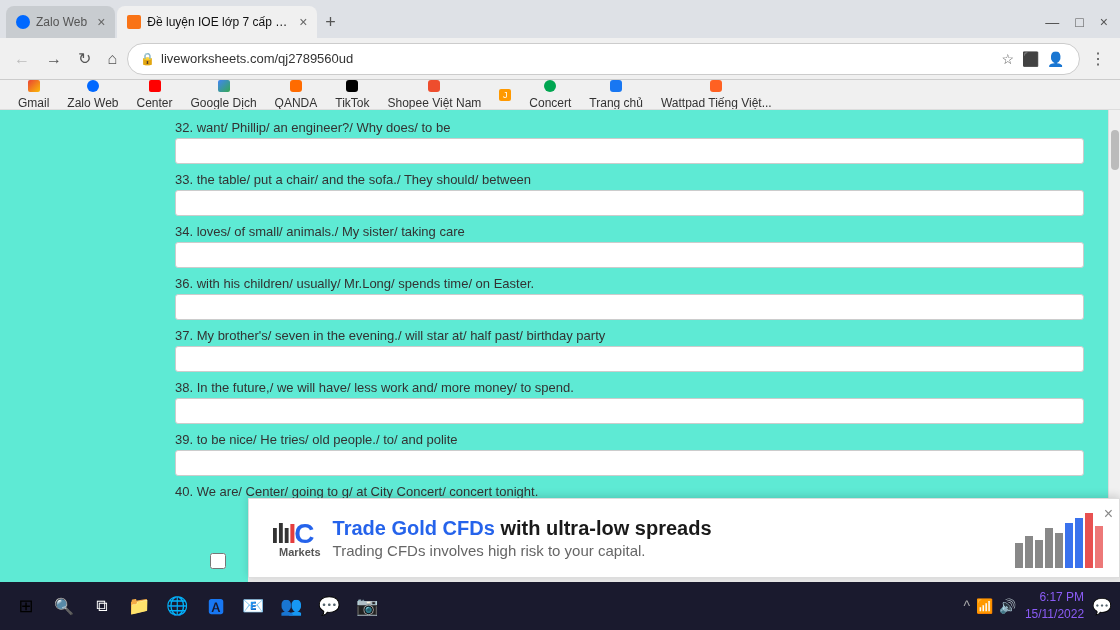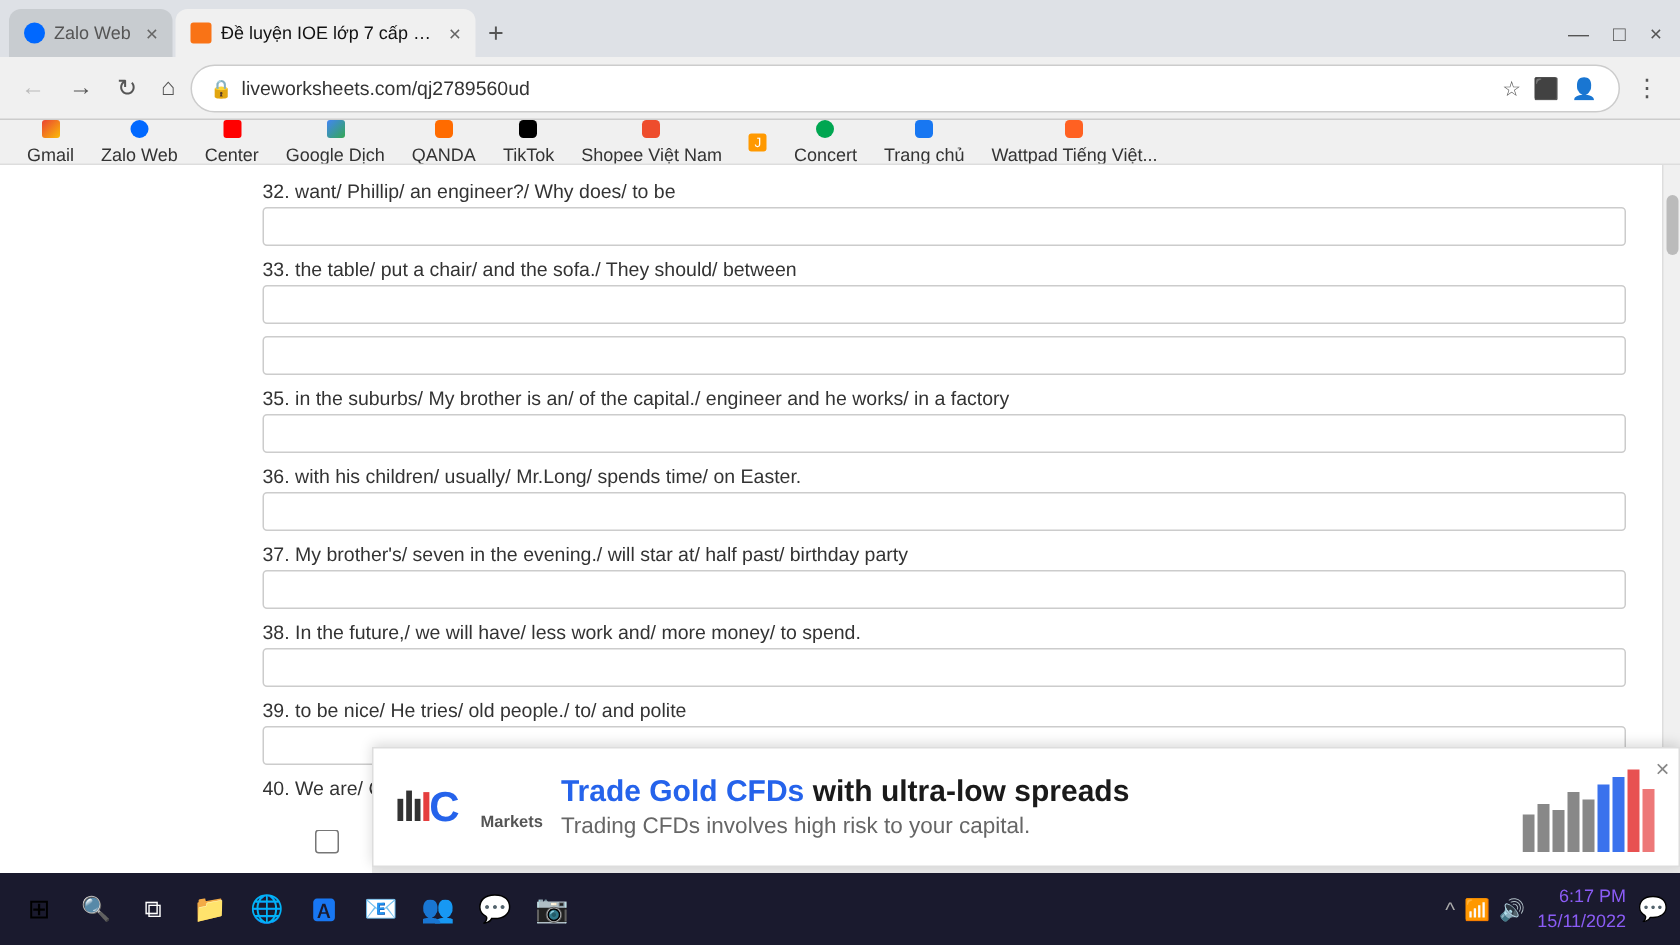--- a/index.html
+++ b/index.html
@@ -45,31 +45,31 @@
     .bm-shopee .bookmark-favicon { background: #ee4d2d; border-radius: 3px; }
     .bm-j .bookmark-favicon { background: #f90; font-size: 9px; color: white; display: flex; align-items: center; justify-content: center; border-radius: 2px; }
     .bm-haylamdo .bookmark-favicon { background: #00a651; border-radius: 50%; }
     .bm-trangchu .bookmark-favicon { background: #1877f2; border-radius: 3px; }
     .bm-wattpad .bookmark-favicon { background: #ff6122; border-radius: 3px; }
 
     
     .page-area { flex: 1; display: flex; overflow: hidden; position: relative; }
     .scrollbar-right { width: 12px; background: #f0f0f0; border-left: 1px solid #ddd; display: flex; flex-direction: column; align-items: center; }
     .scrollbar-thumb { width: 8px; height: 40px; background: #bbb; border-radius: 4px; margin-top: 20px; }
-    .page-content { flex: 1; background: #ffffff; overflow: hidden; padding: 10px 24px 0 175px; }
+    .page-content { flex: 1; background: #5eead4; overflow: hidden; padding: 10px 24px 0 175px; }
 
     
     .question-block { margin-bottom: 8px; }
     .question-text { font-size: 13px; color: #333; margin-bottom: 3px; padding-left: 0; }
     .question-num { font-size: 13px; color: #333; }
     .answer-input { width: 100%; height: 26px; border: 1px solid #ccc; border-radius: 3px; padding: 2px 6px; font-size: 13px; background: white; display: block; }
 
     
     .ad-banner { position: absolute; bottom: 52px; left: 248px; right: 0; height: 80px; background: #fff; border: 1px solid #ddd; display: flex; align-items: center; gap: 12px; padding: 0 14px; box-shadow: 0 -2px 8px rgba(0,0,0,0.15); z-index: 10; }
-    .ad-logo { display: flex; flex-direction: row; align-items: flex-end; }
+    .ad-logo { display: flex; flex-direction: column; align-items: center; }
     .ad-logo-icon { font-size: 28px; font-weight: 900; color: #e53e3e; letter-spacing: -2px; }
     .ad-logo-icon span { color: #2563eb; }
     .ad-logo-sub { font-size: 11px; color: #555; font-weight: 700; margin-top: -4px; padding-left: 16px; }
     .ad-text-area { flex: 1; }
     .ad-headline { font-size: 20px; font-weight: bold; color: #1a1a1a; }
     .ad-headline span { color: #2563eb; }
     .ad-subtext { font-size: 15px; color: #666; margin-top: 2px; }
     .ad-chart { width: 90px; height: 60px; }
     .ad-close { position: absolute; top: 6px; right: 6px; cursor: pointer; color: #888; font-size: 16px; background: none; border: none; }
 
@@ -190,30 +190,27 @@
 
       <div class="question-block">
         <div class="question-text">
           <span class="question-num">33.</span>
           <span>the table/ put a chair/ and the sofa./ They should/ between</span>
         </div>
         <input type="text" class="answer-input" value="" style="">
       </div>
 
       <div class="question-block">
-        <input type="text" class="answer-input" value="" style="">
-      </div>
-
-      <div class="question-block">
-        <div class="question-text">
-          <span class="question-num">35.</span>
-          <span>in the suburbs/ My brother is an/ of the capital./ engineer and he works/ in a factory</span>
-        </div>
-        <input type="text" class="answer-input" value="" style="">
-      </div>
+        <div class="question-text">
+          <span class="question-num">34.</span>
+          <span>loves/ of small/ animals./ My sister/ taking care</span>
+        </div>
+        <input type="text" class="answer-input" value="" style="">
+      </div>
+
 
       <div class="question-block">
         <div class="question-text">
           <span class="question-num">36.</span>
           <span>with his children/ usually/ Mr.Long/ spends time/ on Easter.</span>
         </div>
         <input type="text" class="answer-input" value="" style="">
       </div>
 
       <div class="question-block">

